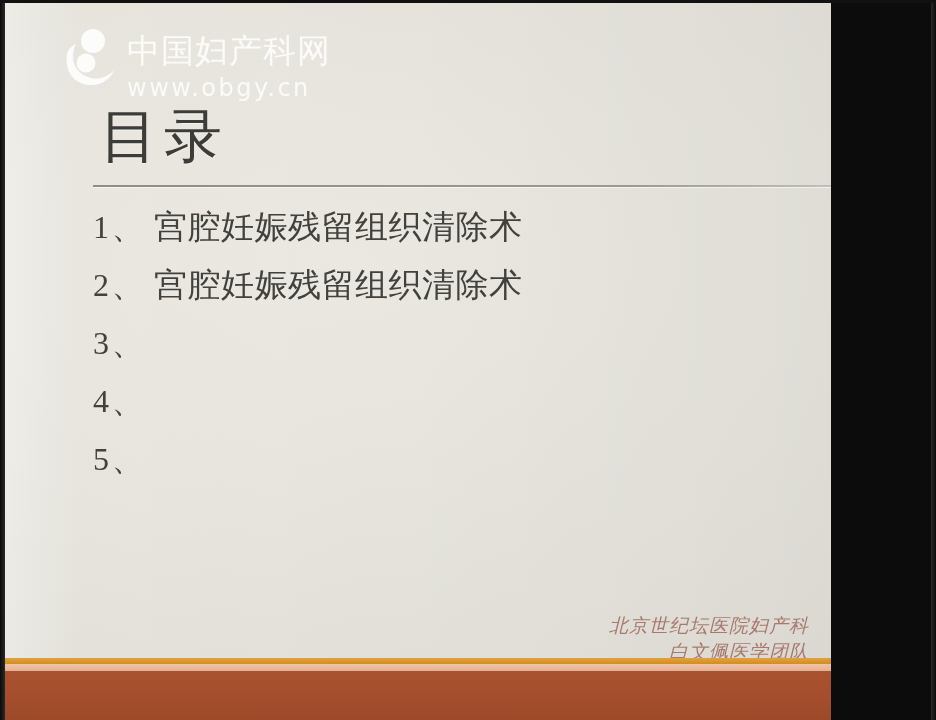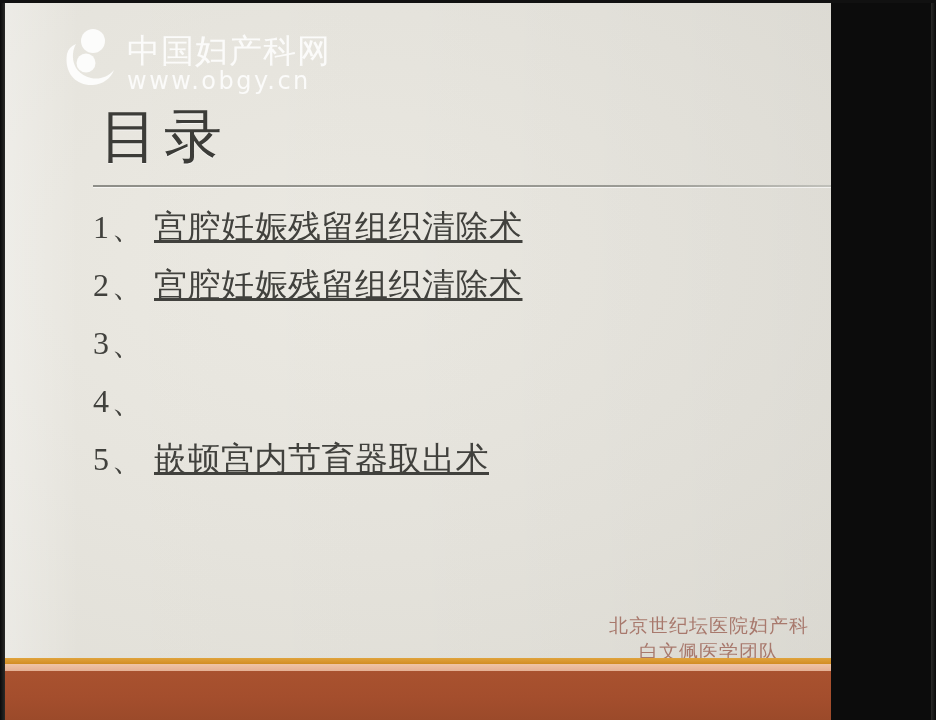--- a/index.html
+++ b/index.html
@@ -99,21 +99,21 @@
     color: rgba(255,255,255,0.93);
     white-space: nowrap;
   }
   .wm-url {
     font-family: "DejaVu Sans", "Liberation Sans", sans-serif;
     font-size: 24px;
     line-height: 26px;
     letter-spacing: 2.5px;
     color: rgba(255,255,255,0.90);
     white-space: nowrap;
-    margin-top: 0;
+    margin-top: 7px;
   }
 
   
   .slide-title {
     position: absolute;
     left: 95px;
     top: 98px;
     font-family: "DejaVu Serif", "Liberation Serif", serif;
     font-size: 58px;
     font-weight: 400;
@@ -168,40 +168,40 @@
   .toc-sep {
     flex: none;
     font-size: 32px;
     color: #41413d;
     margin-right: 10px;
   }
   .toc-text {
     flex: none;
     font-size: 33px;
     color: #41413d;
-    text-decoration: underline;
   }
 
   
   .footer-credit {
     position: absolute;
     right: 22px;
     bottom: 56px;
     text-align: center;
     z-index: 12;
     font-family: "DejaVu Serif", "Liberation Serif", serif;
     color: #a8796d;
     letter-spacing: 1px;
+    font-style: italic;
   }
   .footer-line {
     font-size: 19px;
     line-height: 26px;
     white-space: nowrap;
   }
-  .footer-line-2 { font-size: 19px; line-height: 26px; }
+  .footer-line-2 { font-size: 19px; line-height: 26px; text-align: right; }
 
   
   .band-gold {
     position: absolute;
     left: 0;
     bottom: 55px;
     width: 926px;
     height: 7px;
     background: linear-gradient(to bottom, #e0a33c, #d0891f);
     z-index: 20;
@@ -269,21 +269,20 @@
         <span class="toc-num">3</span>
         <span class="toc-sep">、</span>
       </li>
       <li class="toc-item">
         <span class="toc-num">4</span>
         <span class="toc-sep">、</span>
       </li>
       <li class="toc-item">
         <span class="toc-num">5</span>
         <span class="toc-sep">、</span>
-        <span class="toc-text">嵌顿宫内节育器取出术</span>
       </li>
     </ul>
 
     <div class="footer-credit">
       <div class="footer-line">北京世纪坛医院妇产科</div>
       <div class="footer-line-2">白文佩医学团队</div>
     </div>
 
     <div class="band-gold"></div>
     <div class="band-light"></div>

